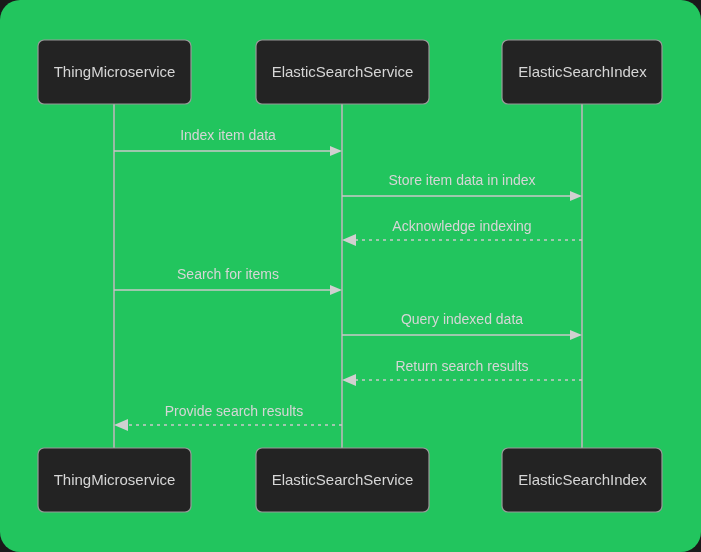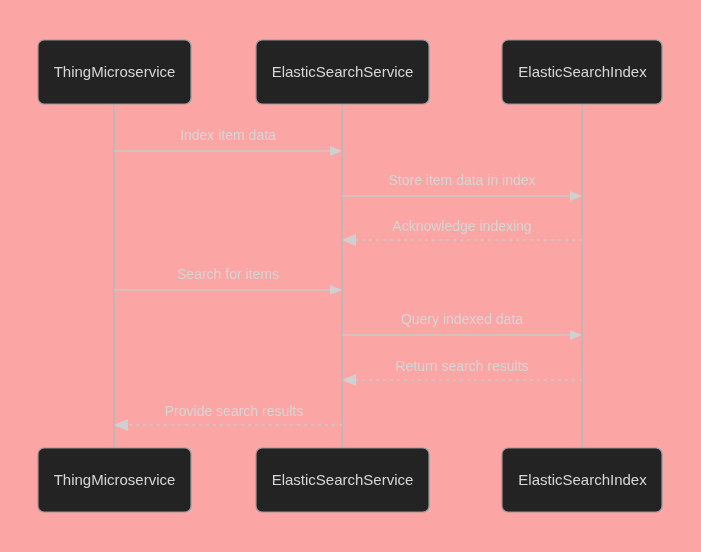--- a/index.html
+++ b/index.html
@@ -10,21 +10,22 @@
   body {
     width: 701px;
     height: 552px;
     overflow: hidden;
     font-family: "Liberation Sans", sans-serif;
   }
   #diagram-root {
     position: relative;
     width: 701px;
     height: 552px;
-    background: #fca5a5;
+    background: #22c55e;
+    border-radius: 20px;
   }
   svg#sequence-svg {
     position: absolute;
     top: 0;
     left: 0;
     width: 701px;
     height: 552px;
     display: block;
   }
   .participant-box {

